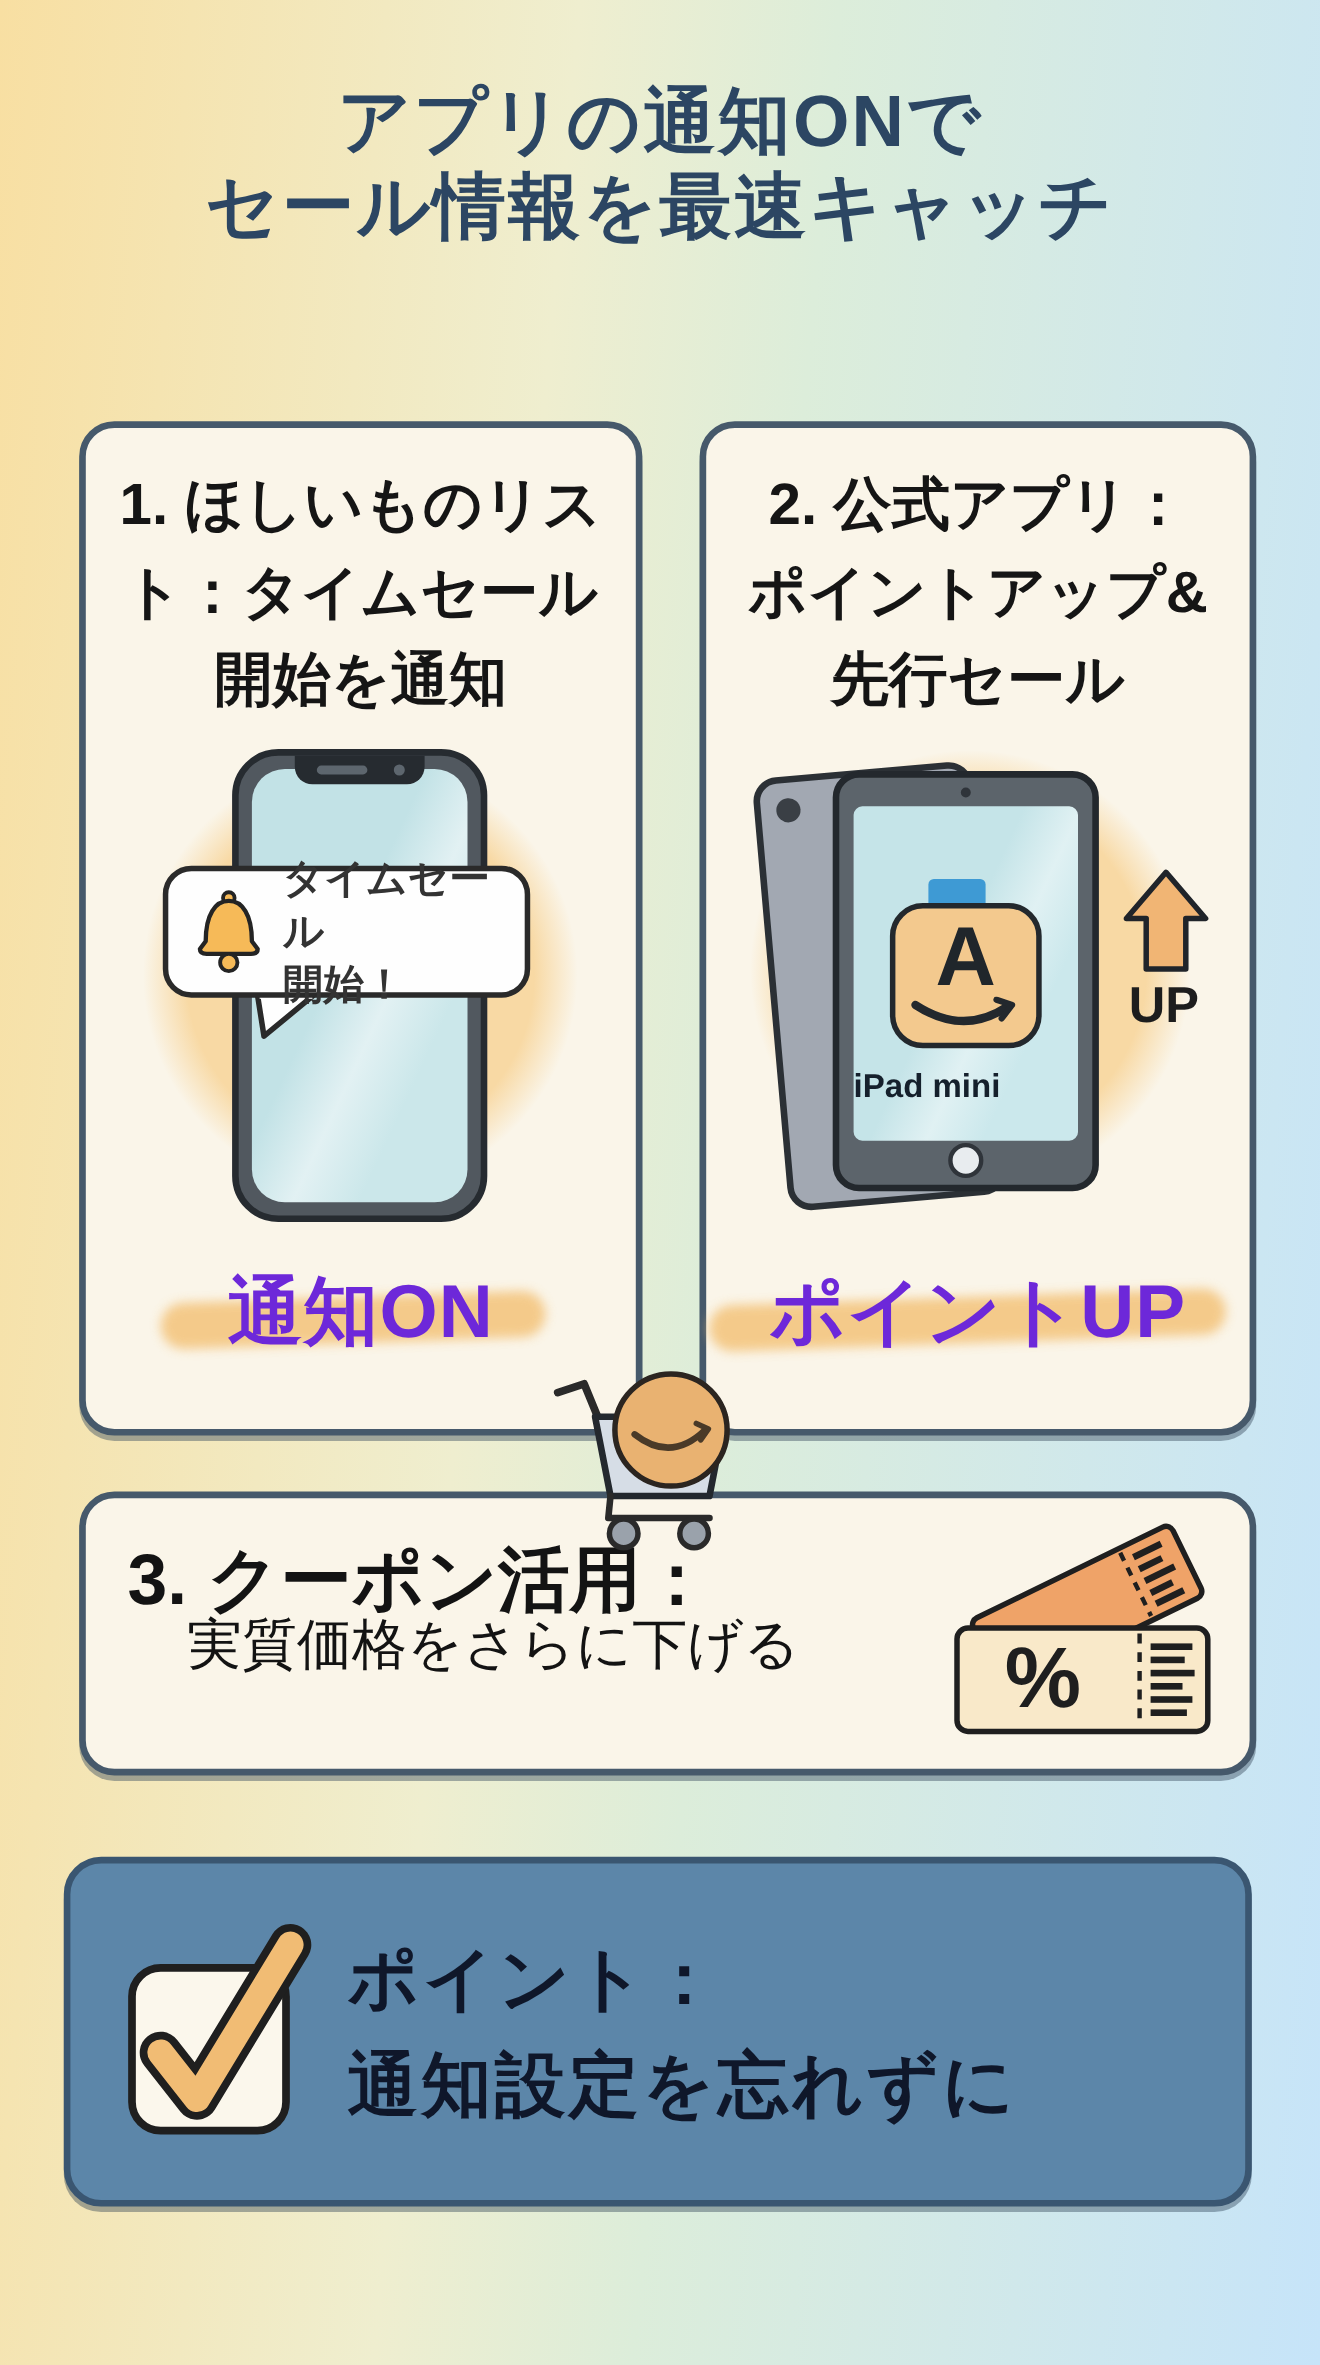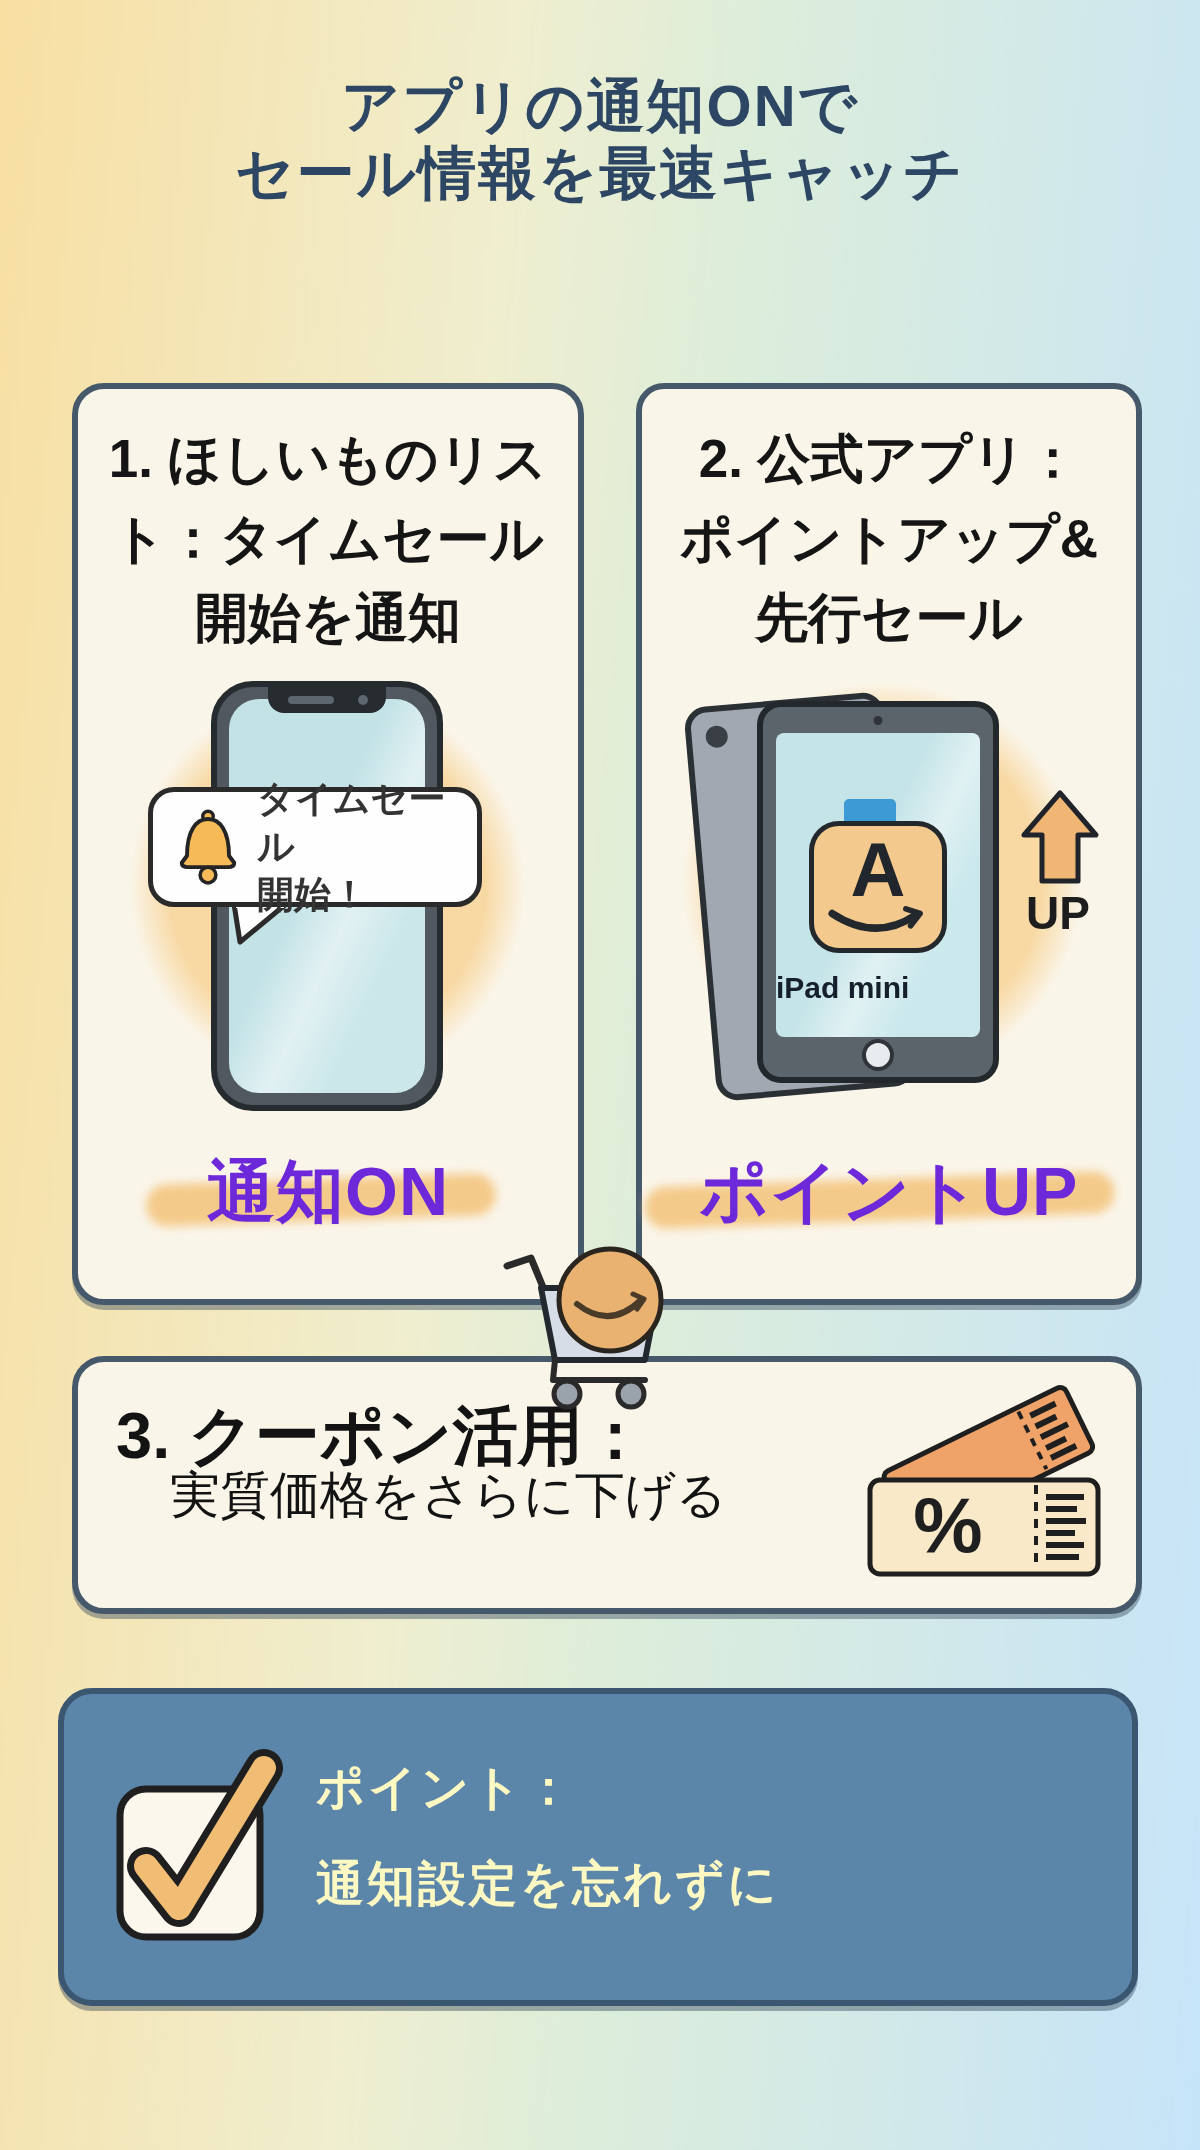--- a/index.html
+++ b/index.html
@@ -5,29 +5,29 @@
   html,body{margin:0;padding:0;}
   body{
     width:1200px;height:2150px;position:relative;overflow:hidden;
     background:linear-gradient(95deg,#f8dfa2 0%,#efeecf 38%,#dcedda 55%,#c6e4f9 100%);
     font-family:"Liberation Sans","DejaVu Sans",sans-serif;
   }
   .abs{position:absolute;}
   
   .page-title{
     top:72px;left:0;width:1200px;text-align:center;
-    font-size:58px;font-weight:900;color:#2c4663;line-height:1.16;letter-spacing:2px;
+    font-size:66px;font-weight:900;color:#2c4663;line-height:1.16;letter-spacing:2px;
   }
   
   .card{
     position:absolute;background:#faf5e9;border:6px solid #46596b;border-radius:32px;
     box-sizing:border-box;box-shadow:0 5px 0 rgba(62,80,98,.45);
   }
   #card-1{left:72px;top:383px;width:512px;height:922px;}
-  #card-2{left:636px;top:383px;width:506px;height:922px;border-radius:28px;}
+  #card-2{left:636px;top:383px;width:506px;height:922px;}
   #card-3{left:72px;top:1356px;width:1070px;height:258px;}
   .card-heading{
     position:absolute;top:30px;left:0;width:100%;text-align:center;
     font-size:53px;font-weight:700;color:#151515;line-height:1.5;
   }
   .halo{position:absolute;border-radius:50%;
     background:radial-gradient(closest-side,#f8d9a4 80%,rgba(248,217,164,0));}
   
   .phone{position:absolute;left:133px;top:292px;width:232px;height:430px;
     background:#51585f;border:6px solid #262b30;border-radius:42px;box-sizing:border-box;}
@@ -79,21 +79,21 @@
     font-size:46px;font-weight:900;color:#1d1d1d;z-index:3;}
   
   .c3-line1{position:absolute;left:38px;top:30px;font-size:65px;font-weight:800;color:#131313;}
   .c3-line2{position:absolute;left:92px;top:100px;font-size:50px;font-weight:400;color:#131313;}
   .coupons{position:absolute;left:770px;top:18px;}
   
   #footer-card{position:absolute;left:58px;top:1688px;width:1080px;height:318px;
     background:#5c86a9;border:6px solid #3a5671;border-radius:34px;box-sizing:border-box;
     box-shadow:0 5px 0 rgba(40,60,80,.4);}
   .checkbox{position:absolute;left:44px;top:50px;}
-  .f-line{position:absolute;left:252px;font-size:48px;font-weight:900;color:#fef9c3;letter-spacing:3px;}
+  .f-line{position:absolute;left:252px;font-size:64px;font-weight:900;color:#0f172a;letter-spacing:3px;}
   .f-line1{top:62px;} .f-line2{top:158px;}
   
   .cart{position:absolute;left:495px;top:1232px;z-index:10;}
 </style>
 </head>
 <body>
 
 <div class="abs page-title">
   <div>アプリの通知ONで</div>
   <div>セール情報を最速キャッチ</div>

